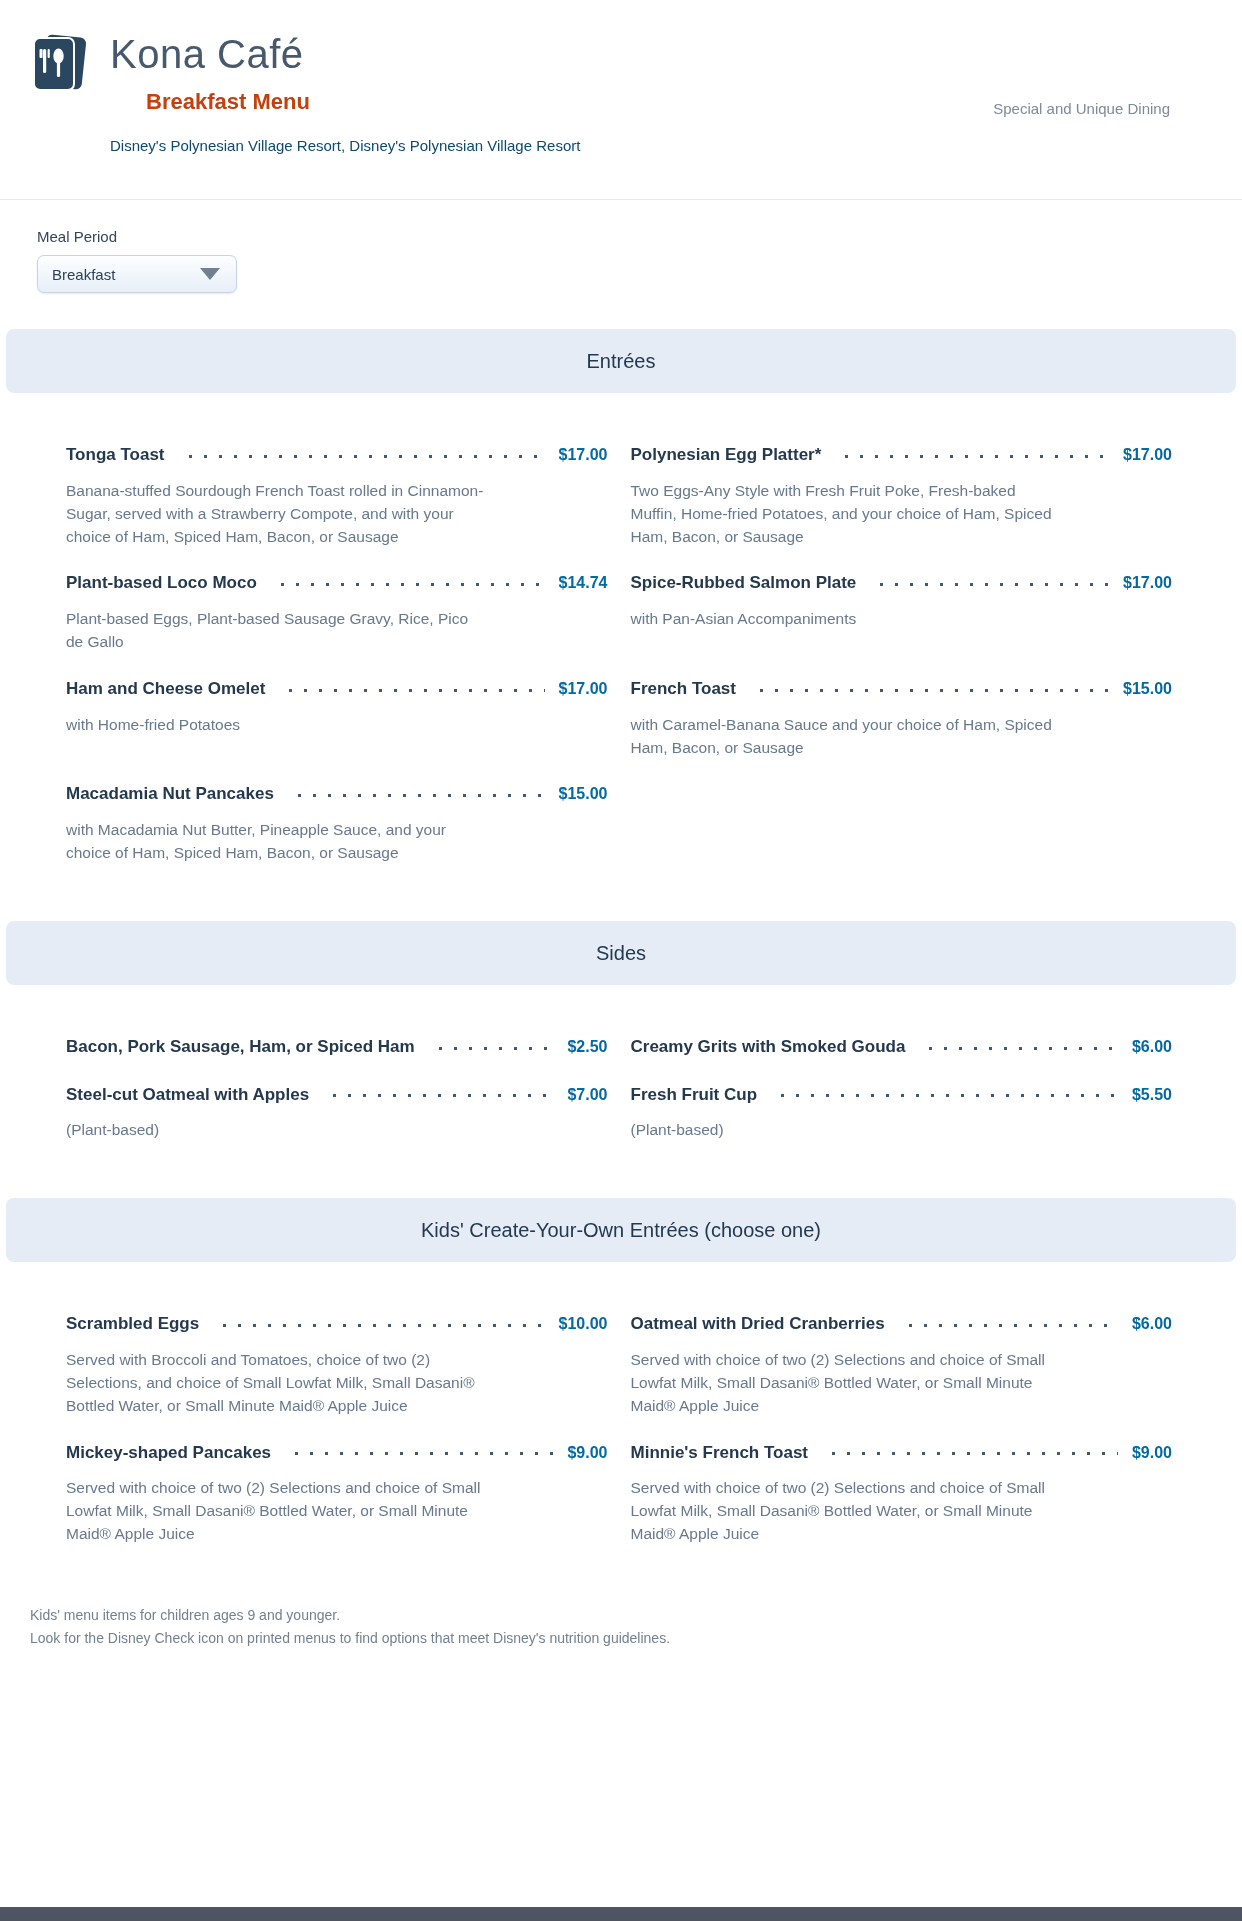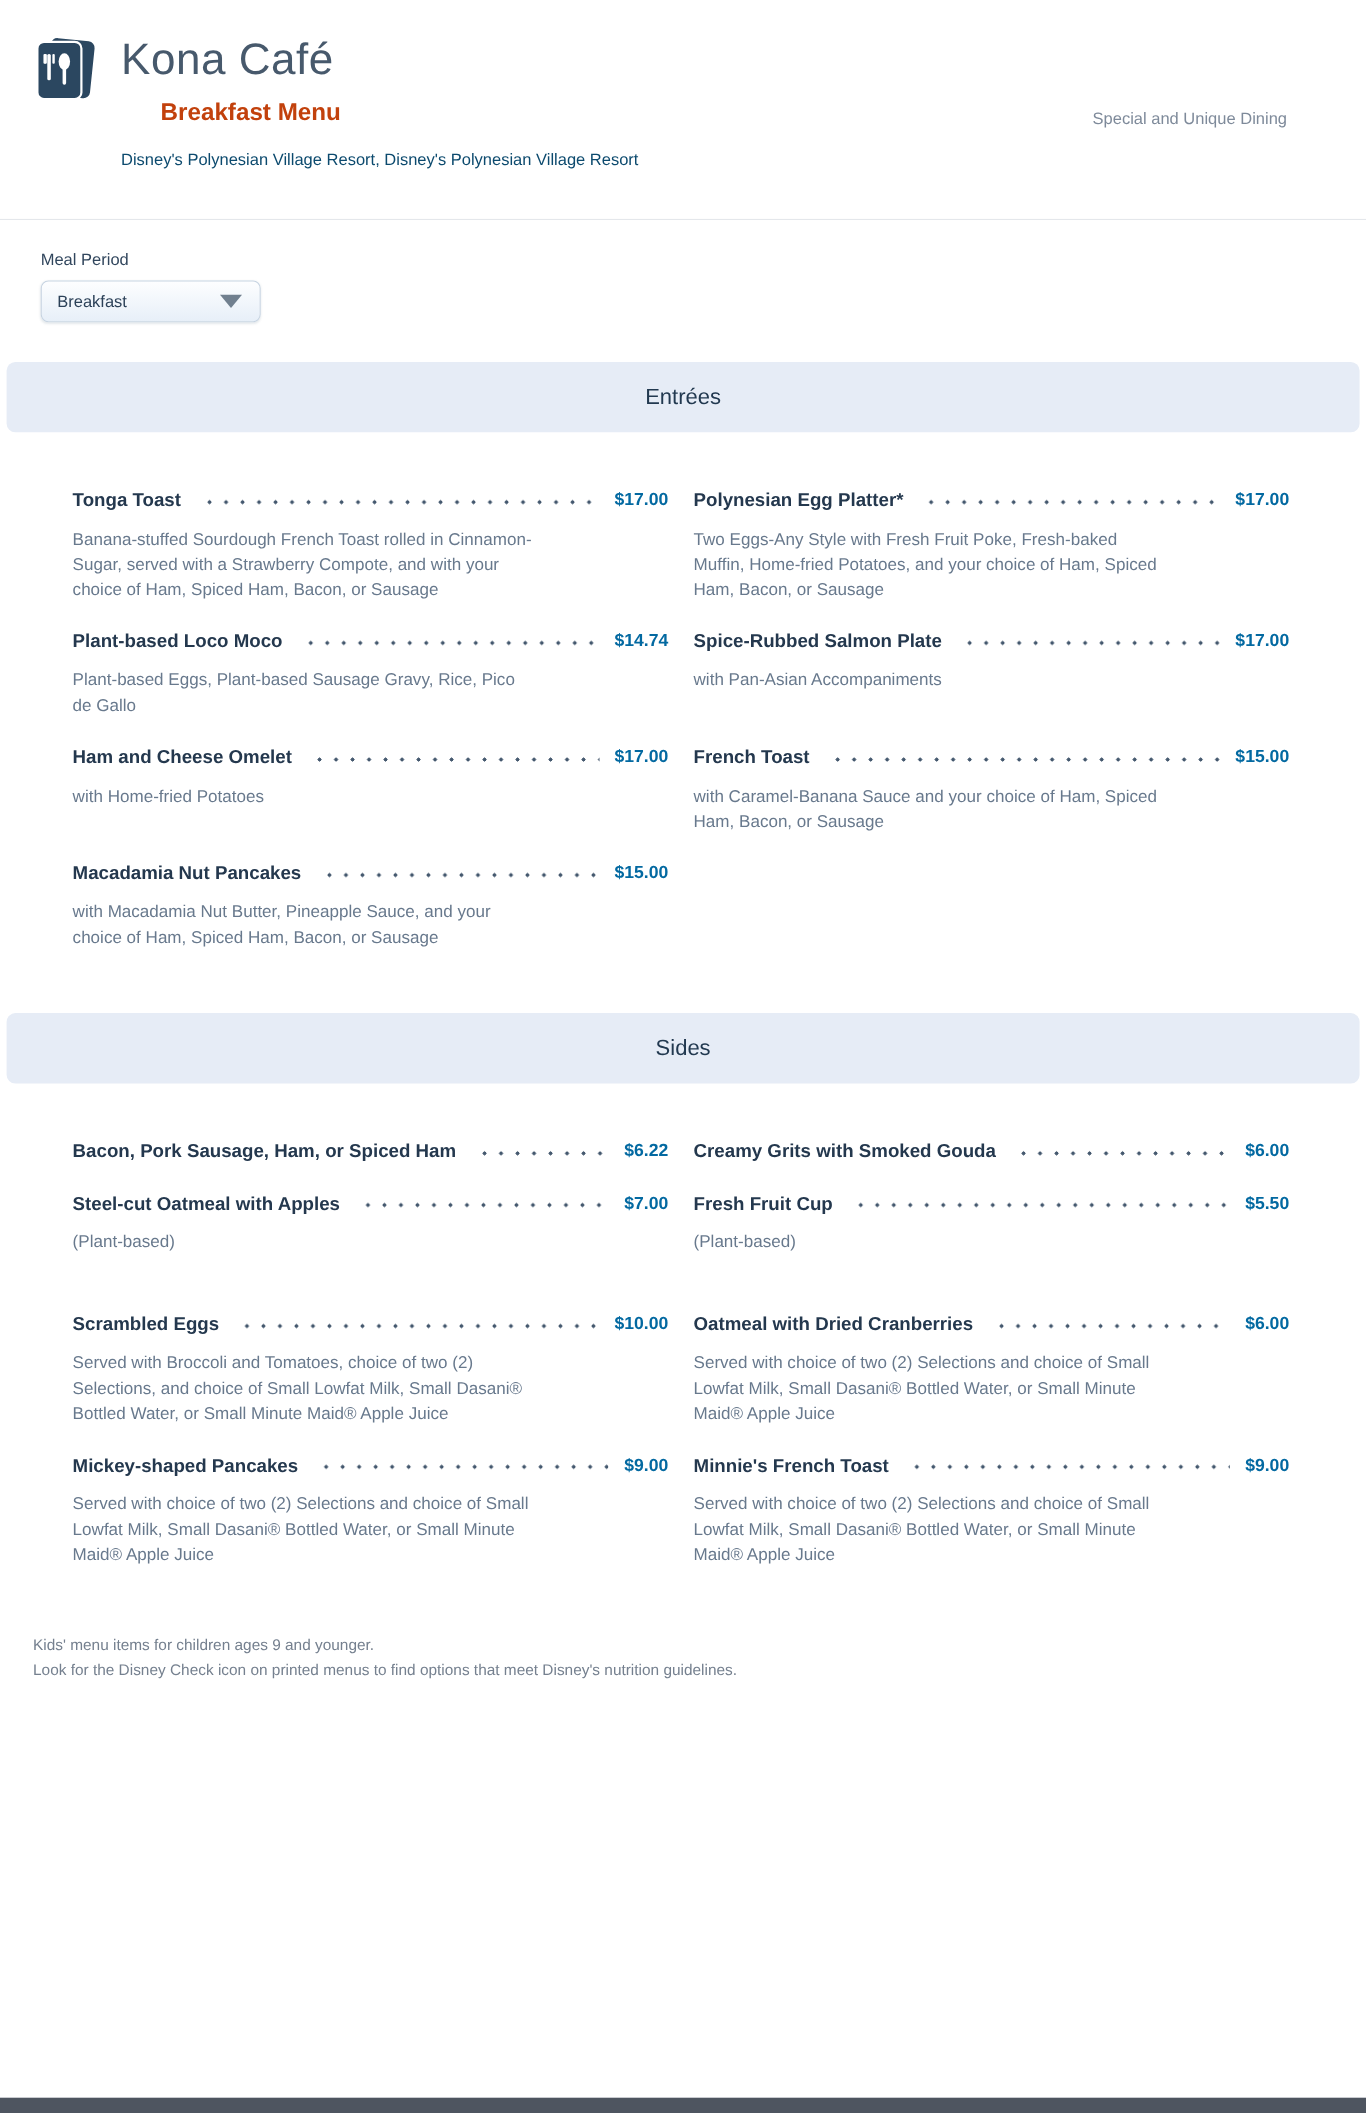--- a/index.html
+++ b/index.html
@@ -258,21 +258,21 @@
   </div>
 
   <div class="section-band">
     <span class="section-title">Sides</span>
   </div>
   <div class="items-grid">
     <div class="item">
       <div class="item-head">
         <span class="item-name">Bacon, Pork Sausage, Ham, or Spiced Ham</span>
         <span class="leader"></span>
-        <span class="item-price">$6.22</span>
+        <span class="item-price">$2.50</span>
       </div>
 
     </div>
     <div class="item">
       <div class="item-head">
         <span class="item-name">Creamy Grits with Smoked Gouda</span>
         <span class="leader"></span>
         <span class="item-price">$6.00</span>
       </div>
 
@@ -288,20 +288,23 @@
     <div class="item">
       <div class="item-head">
         <span class="item-name">Fresh Fruit Cup</span>
         <span class="leader"></span>
         <span class="item-price">$5.50</span>
       </div>
       <div class="item-desc">(Plant-based)</div>
     </div>
   </div>
 
+  <div class="section-band">
+    <span class="section-title">Kids' Create-Your-Own Entrées (choose one)</span>
+  </div>
   <div class="items-grid">
     <div class="item">
       <div class="item-head">
         <span class="item-name">Scrambled Eggs</span>
         <span class="leader"></span>
         <span class="item-price">$10.00</span>
       </div>
       <div class="item-desc">Served with Broccoli and Tomatoes, choice of two (2) Selections, and choice of Small Lowfat Milk, Small Dasani® Bottled Water, or Small Minute Maid® Apple Juice</div>
     </div>
     <div class="item">

